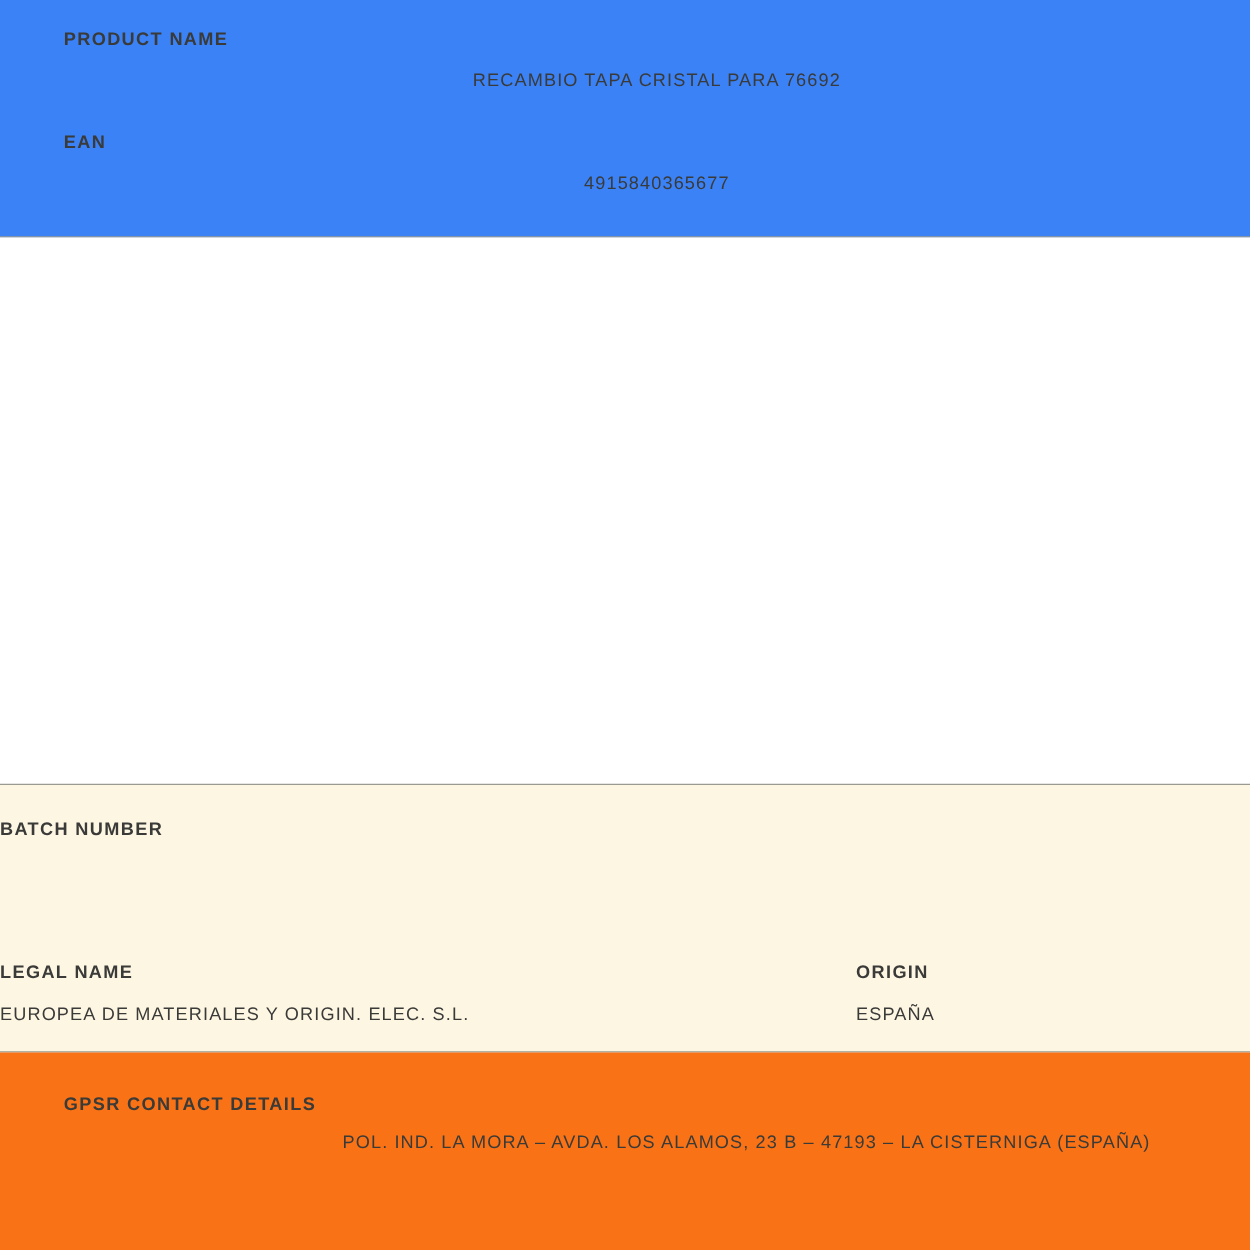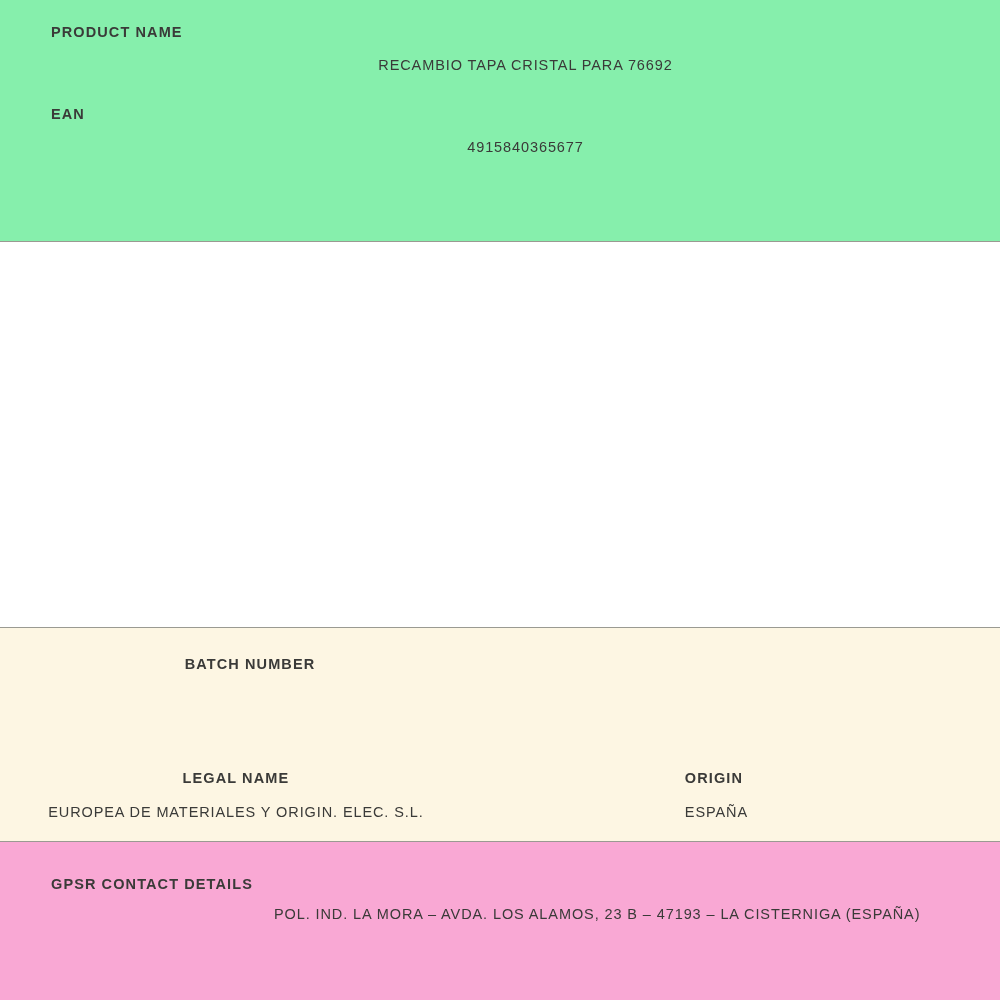--- a/index.html
+++ b/index.html
@@ -18,25 +18,25 @@
     width: 1000px;
     height: 1000px;
     position: relative;
     display: flex;
     flex-direction: column;
     background: #fdf6e3;
   }
 
   
   .top-block {
-    background: #86efac;
+    background: #3b82f6;
     padding: 22px 0 16px 0;
     border-bottom: 1px solid #9a9a92;
     box-sizing: border-box;
-    height: 242px;
+    height: 190px;
   }
   .field {
     padding-left: 51px;
   }
   .field + .field {
     margin-top: 28px;
   }
   .field-label {
     font-size: 14.5px;
     font-weight: bold;
@@ -70,21 +70,20 @@
     padding-top: 26px;
     padding-bottom: 18px;
   }
   .grid-row {
     display: flex;
     width: 100%;
   }
   .grid-cell {
     width: 50%;
     box-sizing: border-box;
-    text-align: center;
   }
   .grid-cell.left-col {
     padding-right: 0;
   }
   .grid-cell.right-col {
     text-align: left;
     padding-left: 166px;
   }
   .cell-label {
     font-size: 14.5px;
@@ -101,21 +100,21 @@
     line-height: 1.45;
     min-height: 18px;
   }
   .grid-row.second {
     margin-top: 62px;
     gap: 47px;
   }
 
   
   .gpsr-block {
-    background: #f9a8d4;
+    background: #f97316;
     height: 158px;
     box-sizing: border-box;
     padding: 32px 0 0 0;
   }
   .gpsr-label {
     font-size: 14.5px;
     font-weight: bold;
     letter-spacing: 1.1px;
     color: #3a3a38;
     padding-left: 51px;

